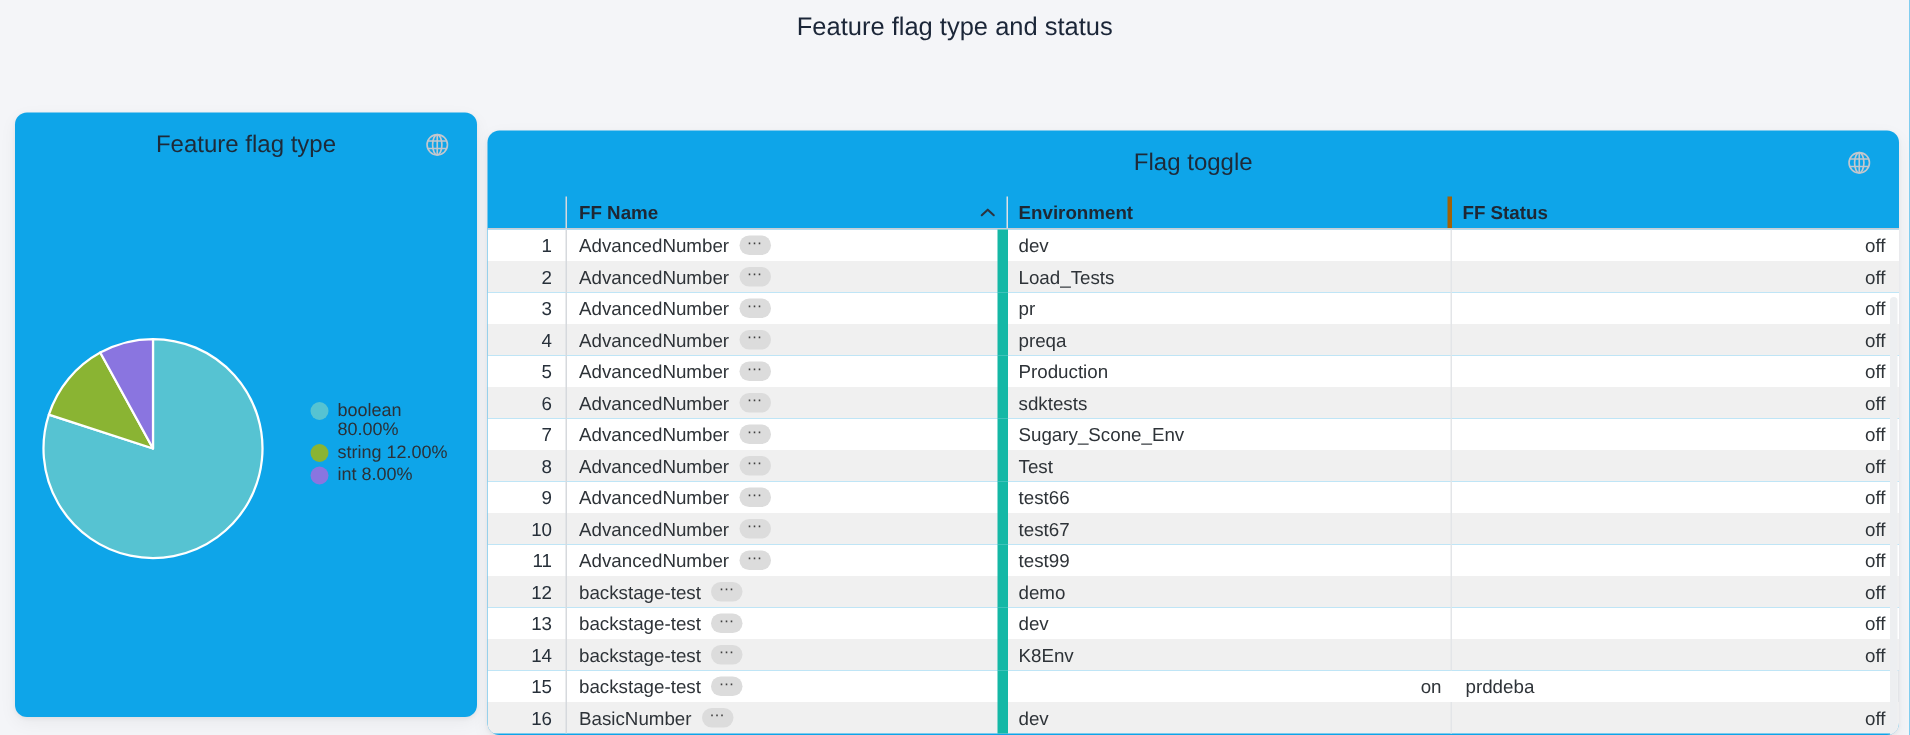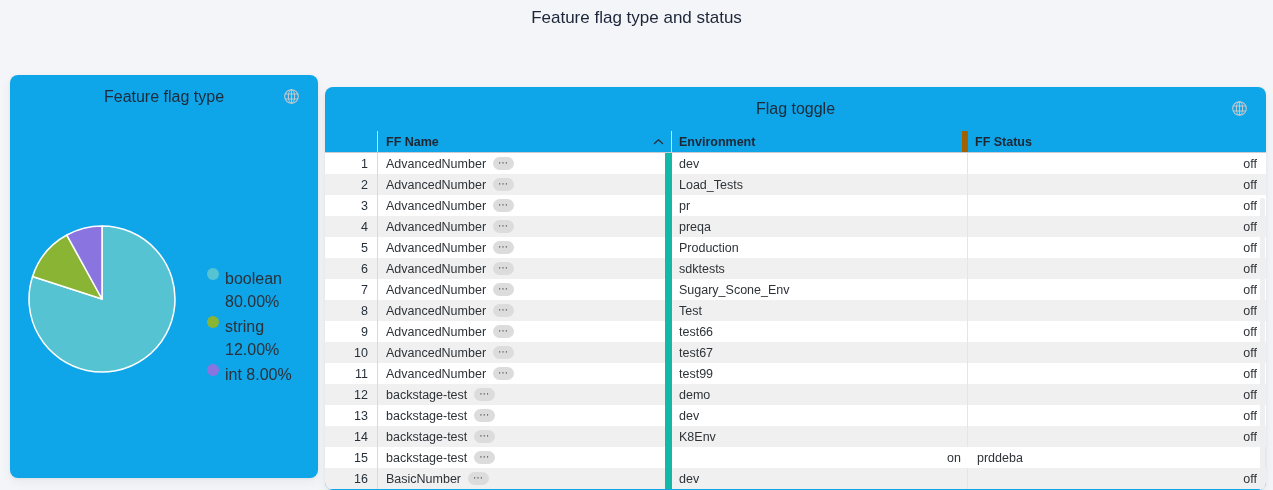--- a/index.html
+++ b/index.html
@@ -29,39 +29,39 @@
     font-size: 16px; font-weight: 500; color: #1e2a38;
     height: 44px;
   }
   .globe { position: absolute; top: 13px; right: 18px; width: 17px; height: 17px; cursor: pointer; }
   .globe svg { display: block; }
 
   
   .pie-svg { position: absolute; left: 0; top: 0; }
   .legend {
     position: absolute; left: 197px; top: 192px;
-    font-size: 16px; line-height: 23px; color: #2b3138;
+    font-size: 12px; line-height: 13px; color: #2b3138;
   }
   .legend-item { display: flex; align-items: flex-start; margin-bottom: 2px; cursor: pointer; }
   .legend-dot {
     width: 12px; height: 12px; border-radius: 50%;
     margin-right: 6px; margin-top: 1px; flex: 0 0 12px;
   }
   .legend-text { white-space: pre-line; }
 
   
   .table { position: absolute; left: 0; top: 44px; right: 0; bottom: 0; }
   .thead {
     display: flex; height: 22px; align-items: center;
     border-bottom: 1px solid #c9cdd3;
     font-size: 12.5px; font-weight: bold; color: #1f2733;
   }
   .col-num { width: 53px; flex: 0 0 53px; border-right: 1px solid #d6d9dd; height: 100%; }
   .col-name { width: 294px; flex: 0 0 294px; border-right: 1px solid #dfe1e5; height: 100%; gap: 40px; }
-  .col-env { width: 296px; flex: 0 0 296px; border-right: 6px solid #a16207; height: 100%; text-align: center; }
+  .col-env { width: 296px; flex: 0 0 296px; border-right: 3px solid #a16207; height: 100%; text-align: center; }
   .col-status { flex: 1 1 auto; height: 100%; }
   .thead .col-name { display: flex; align-items: center; padding-left: 8px; cursor: pointer; }
   .thead .col-env { display: flex; align-items: center; padding-left: 7px; cursor: pointer; }
   .thead .col-status { display: flex; align-items: center; padding-left: 7px; cursor: pointer; }
   .sort-caret { margin-left: auto; margin-right: 7px; display: flex; align-items: center; }
 
   .tbody { font-size: 12.5px; color: #2e3338; }
   .tr { display: flex; height: 21px; align-items: stretch; background: #ffffff; }
   .tr:nth-child(even) { background: #f0f0f0; }
   .td { display: flex; align-items: center; }

